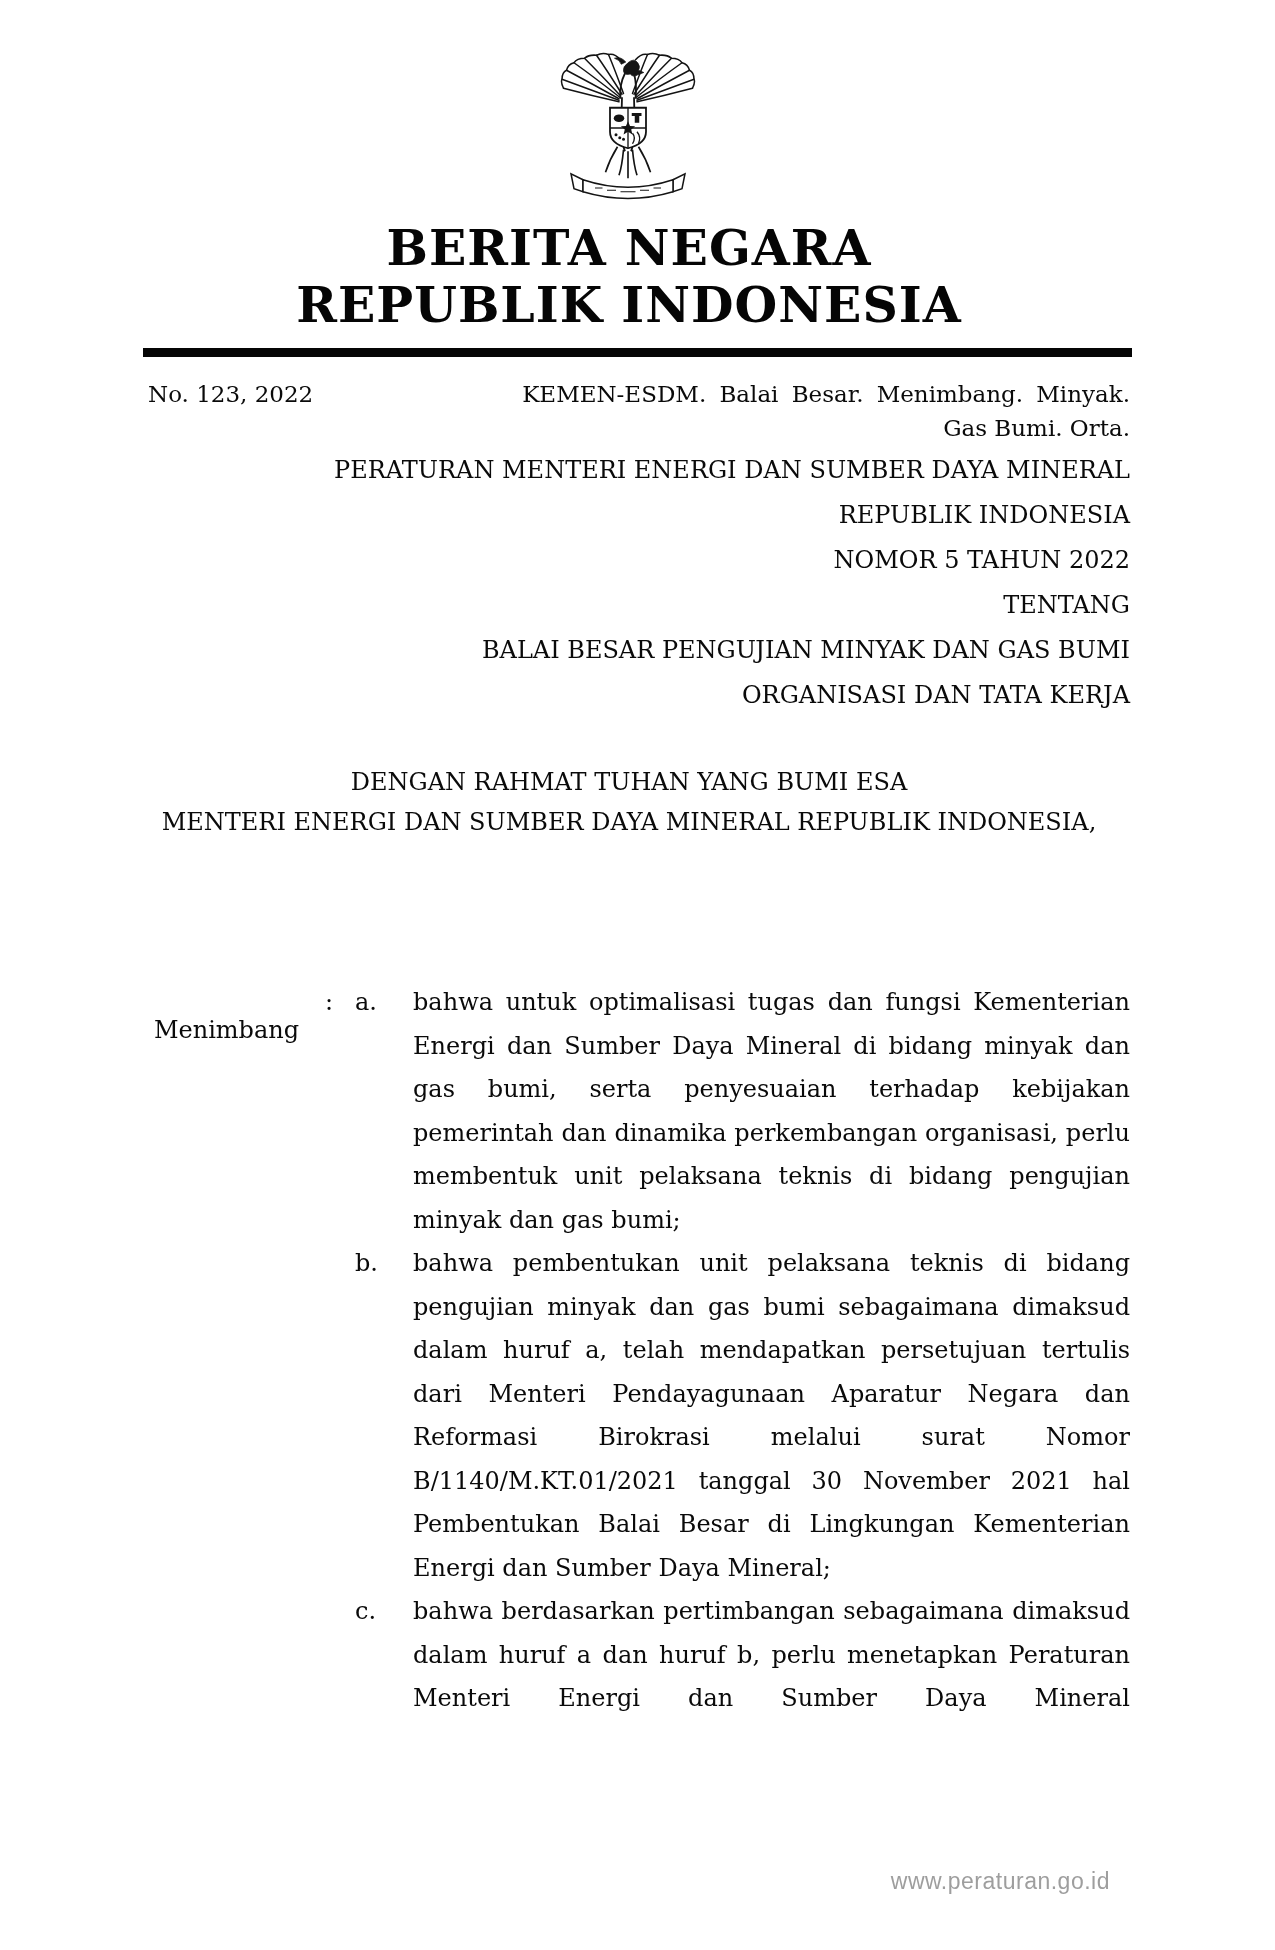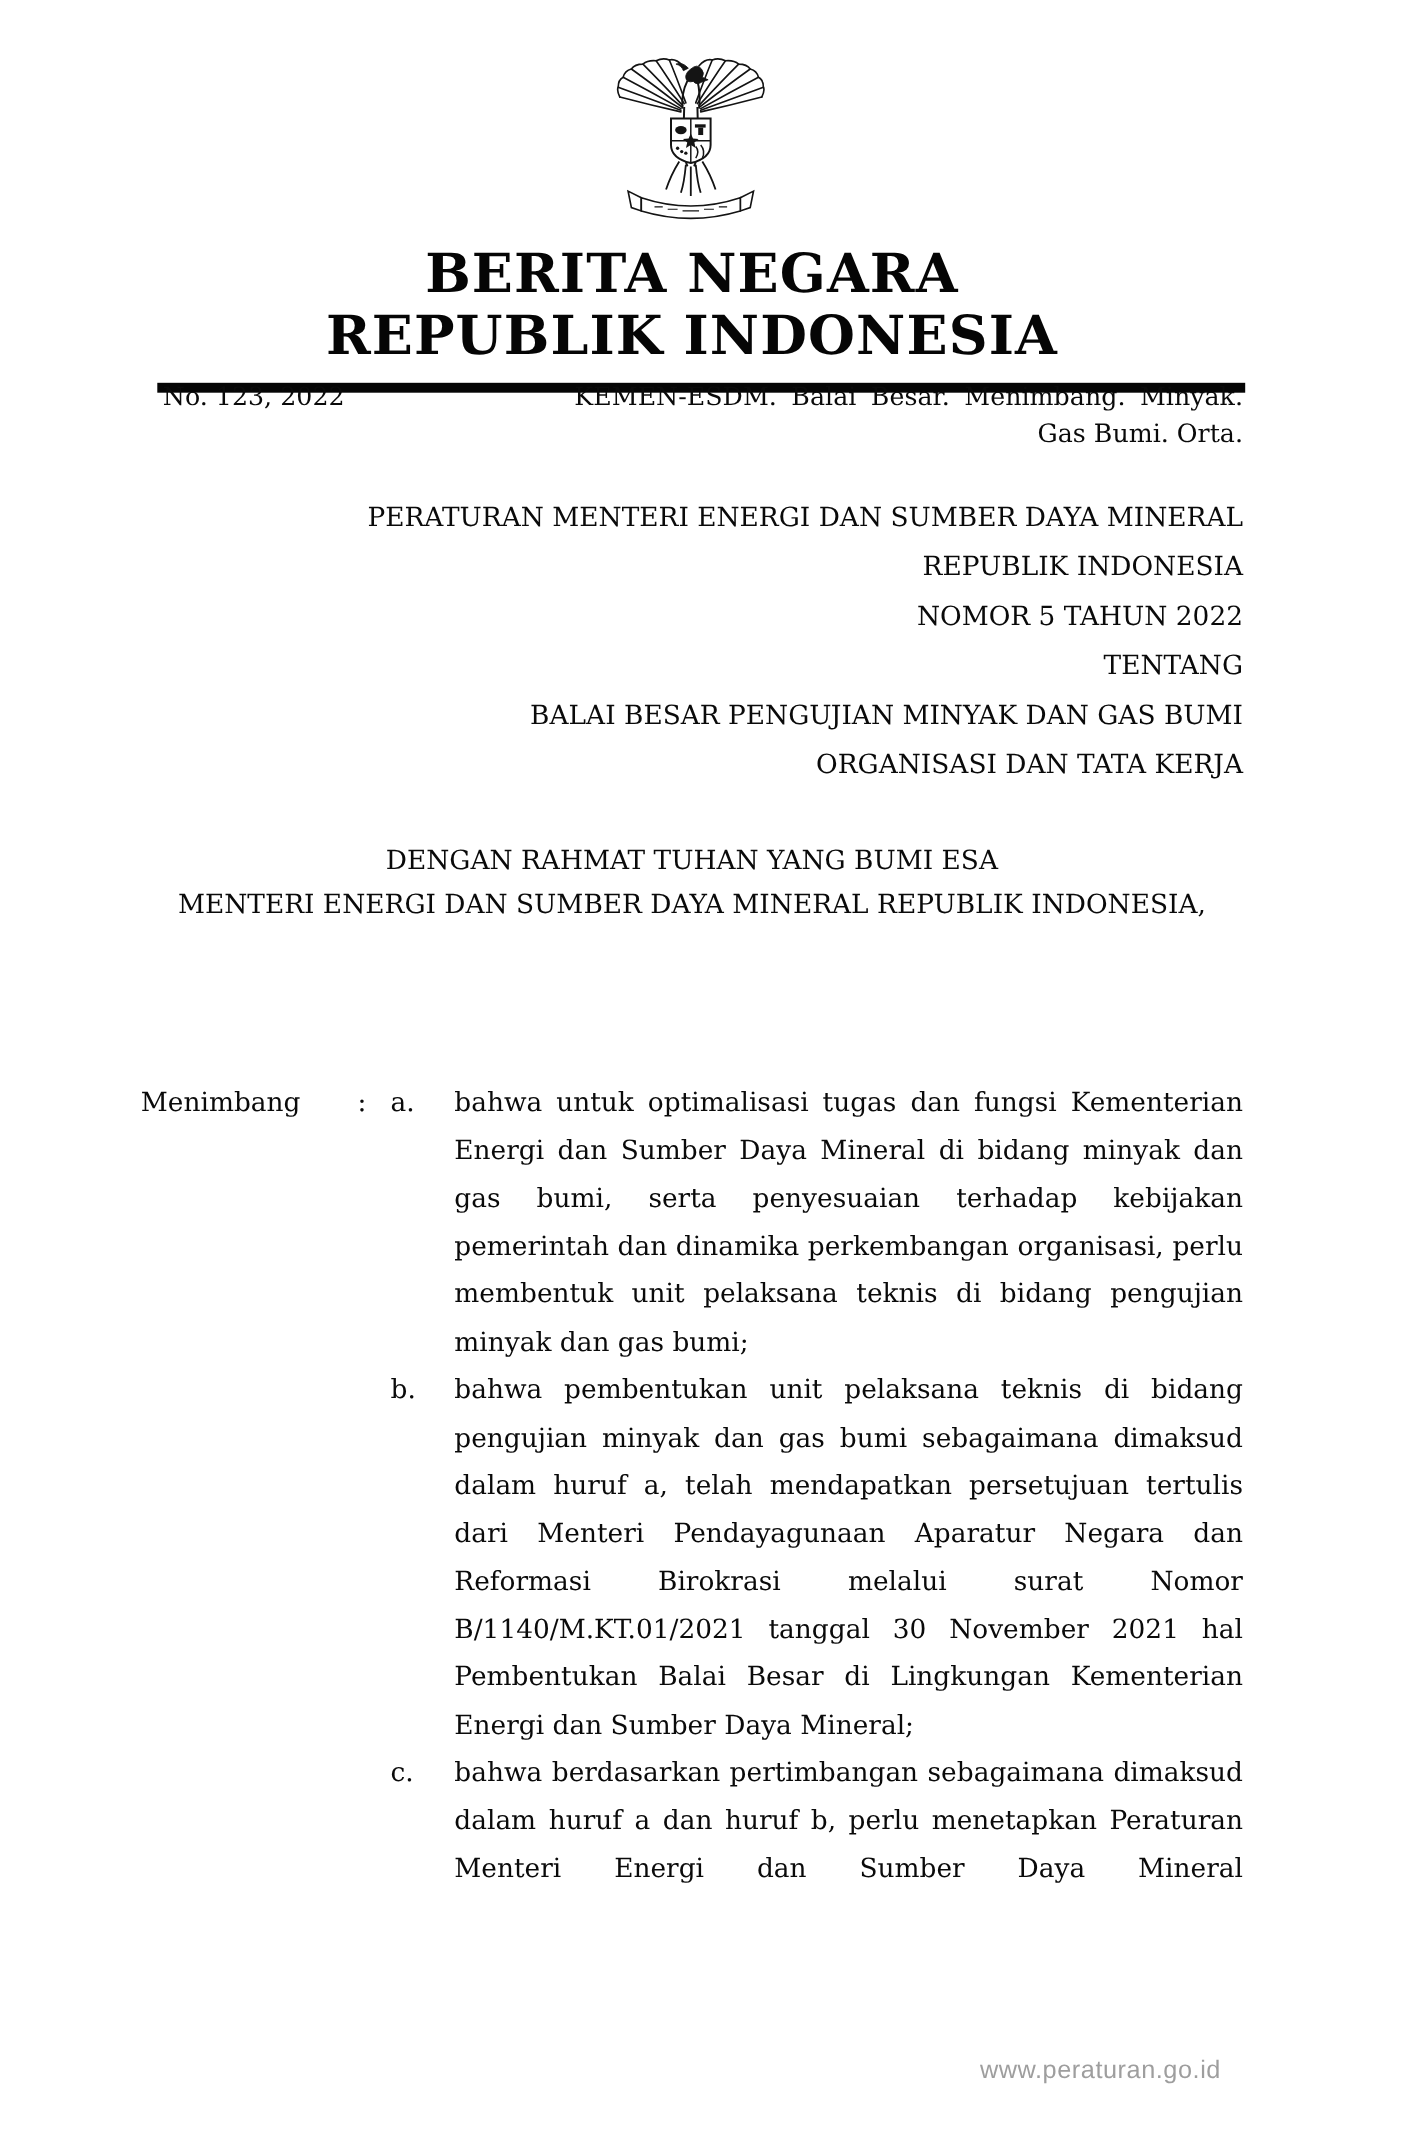--- a/index.html
+++ b/index.html
@@ -7,39 +7,39 @@
     position:relative;width:1275px;height:1950px;background:#ffffff;
     font-family:"DejaVu Serif",serif;color:#0a0a0a;overflow:hidden;border-radius:14px;
   }
   
   .emblem{position:absolute;top:52px;left:553px;width:150px;height:158px;}
   .masthead-title{
     position:absolute;top:220px;left:128px;width:1002px;text-align:center;
     font-weight:bold;font-size:49px;line-height:57px;letter-spacing:1px;color:#050505;
   }
   .rule{position:absolute;top:348px;left:143px;width:989px;height:9px;background:#050505;}
-  .meta{position:absolute;top:344px;left:148px;width:982px;display:flex;font-size:23px;line-height:34px;gap:30px;}
+  .meta{position:absolute;top:377px;left:148px;width:982px;display:flex;font-size:23px;line-height:34px;gap:30px;}
   .meta-no{width:355px;text-align:left;}
   .meta-subject{width:627px;}
   .meta-subject .j1{text-align:justify;text-align-last:justify;}
   .meta-subject .j2{text-align:right;}
   
   .title-block{
     position:absolute;top:448px;left:128px;width:1002px;text-align:right;
     font-size:24px;line-height:45px;
   }
   .invocation{position:absolute;top:760px;left:128px;width:1002px;text-align:center;font-size:24px;line-height:45px;}
   .authority{position:absolute;top:800px;left:128px;width:1002px;text-align:center;font-size:24px;line-height:45px;}
   
   .consider-grid{
     position:absolute;top:981px;left:128px;width:1002px;
     display:grid;grid-template-columns:197px 30px 58px 717px;
     font-size:24px;line-height:43.5px;align-items:start;
   }
-  .c-label{text-align:left;}
+  .c-label{text-align:center;margin-top:28px;}
   .c-colon{text-align:left;}
   .c-letter{text-align:left;}
   .c-text{text-align:justify;}
   .c-text.cont{text-align-last:justify;}
   
   .footer-url{
     position:absolute;top:1868px;right:165px;
     font-family:"Liberation Sans",sans-serif;font-size:23px;letter-spacing:0.5px;color:#9e9e9e;
   }
 </style>

